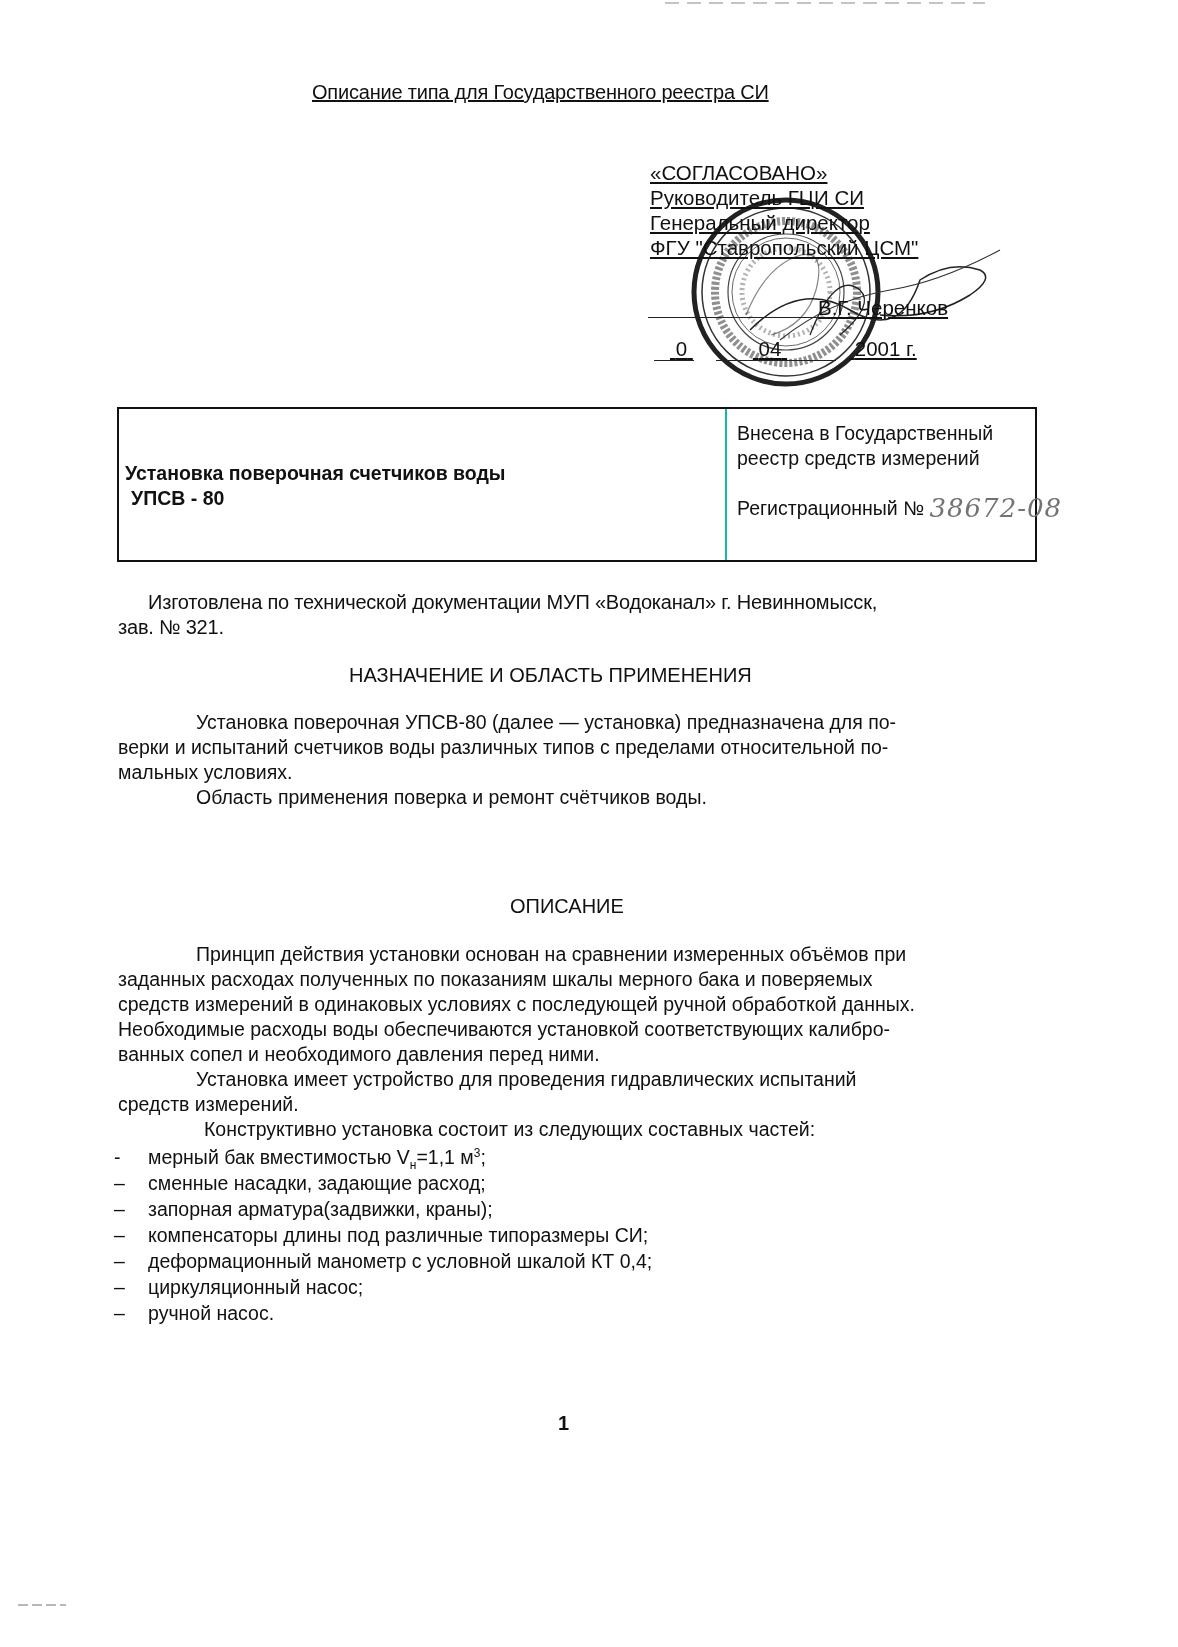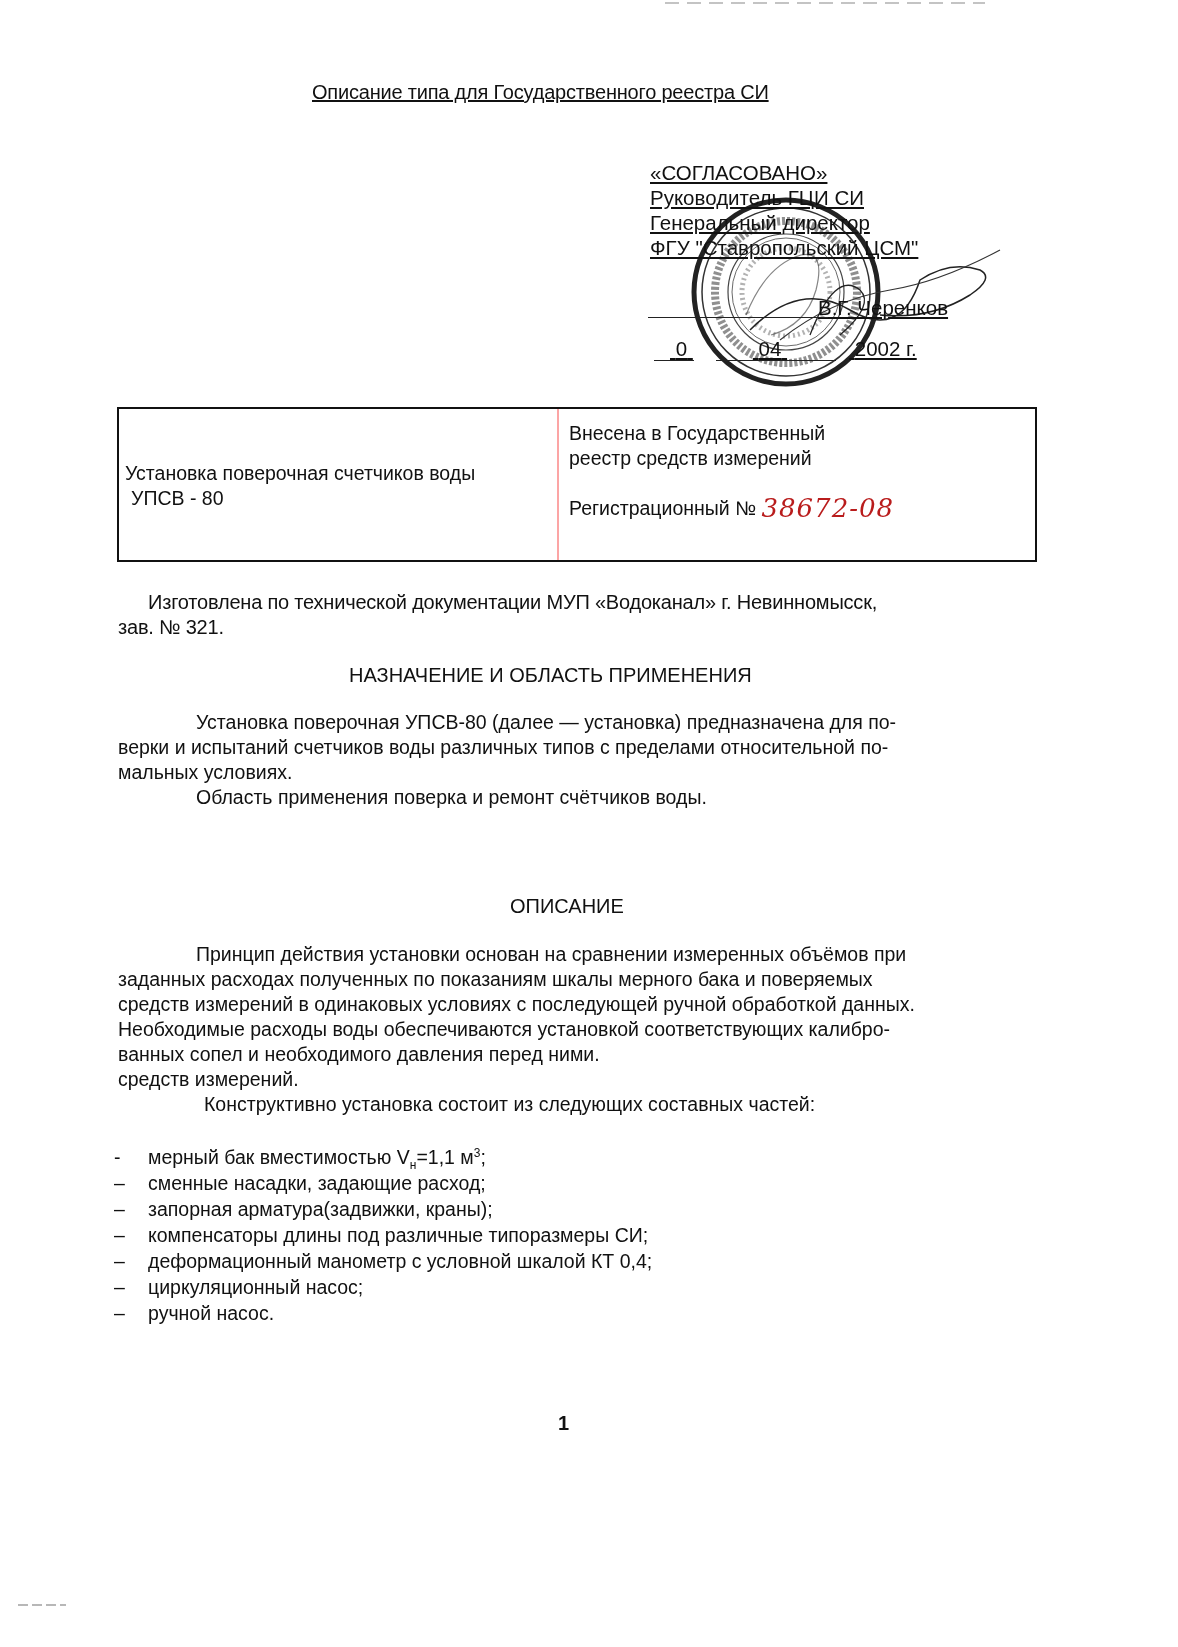--- a/index.html
+++ b/index.html
@@ -89,42 +89,43 @@
     }
     .reg-table {
       position: absolute;
       left: 117px; top: 407px;
       width: 920px; height: 155px;
       border: 2px solid #111;
       box-sizing: border-box;
       display: flex;
     }
     .reg-table .cell-left {
-      width: 440px;
-      border-right: 2px solid #fca5a5;
+      width: 608px;
+      border-right: 2px solid #14b8a6;
       box-sizing: border-box;
       position: relative;
+      font-weight: bold;
     }
     .reg-table .cell-right {
       flex: 1;
       position: relative;
     }
     .cell-text {
       position: absolute;
       font-size: 19.5px;
       line-height: 25px;
       white-space: nowrap;
     }
     .handwritten {
       font-family: "DejaVu Serif", serif;
       font-size: 26px;
       font-style: italic;
       letter-spacing: 1px;
       font-weight: normal;
-      color: #b91c1c;
+      color: #737373;
       position: relative;
       top: 2px;
     }
     .heading {
       position: absolute;
       font-size: 20px;
       white-space: nowrap;
     }
     .para {
       position: absolute;
@@ -194,21 +195,21 @@
       <span>В.Г. Черенков</span>
     </div>
     <div class="date-line" style="margin-top:16px;">
       <span class="date-rule1"></span>
       <span class="date-rule2"></span>
       <span style="display:inline-block;width:20px;"></span>
       <span>0</span>
       <span style="display:inline-block;width:60px;"></span>
       <span>04</span>
       <span style="display:inline-block;width:62px;"></span>
-      <span>2002 г.</span>
+      <span>2001 г.</span>
     </div>
   </div>
 
   <div class="reg-table">
     <div class="cell-left">
       <div class="cell-text" style="left:6px; top:52px;">Установка поверочная счетчиков воды</div>
       <div class="cell-text" style="left:12px; top:77px;text-align:center;">УПСВ - 80</div>
     </div>
     <div class="cell-right">
       <div class="cell-text" style="left:10px; top:12px;">Внесена в Государственный</div>
@@ -233,20 +234,21 @@
   </div>
 
   <div class="heading" style="left:510px; top:895px;">ОПИСАНИЕ</div>
 
   <div class="para" style="top:942px;">
     <div class="line indent">Принцип действия установки основан на сравнении измеренных объёмов при</div>
     <div class="line">заданных расходах полученных по показаниям шкалы мерного бака и поверяемых</div>
     <div class="line">средств измерений в одинаковых условиях с последующей ручной обработкой данных.</div>
     <div class="line">Необходимые расходы воды обеспечиваются установкой соответствующих калибро-</div>
     <div class="line">ванных сопел и необходимого давления перед ними.</div>
+    <div class="line indent">Установка имеет устройство для проведения гидравлических испытаний</div>
     <div class="line">средств измерений.</div>
     <div class="line indent" style="padding-left:86px;">Конструктивно установка состоит из следующих составных частей:</div>
   </div>
 
   <div class="bullet-list" style="top:1144px;">
     <div class="bullet-item">
       <span class="dash">-</span>
       <span>мерный бак вместимостью V</span><sub>н</sub><span>=1,1 м</span><sup>3</sup><span>;</span>
     </div>
     <div class="bullet-item">

